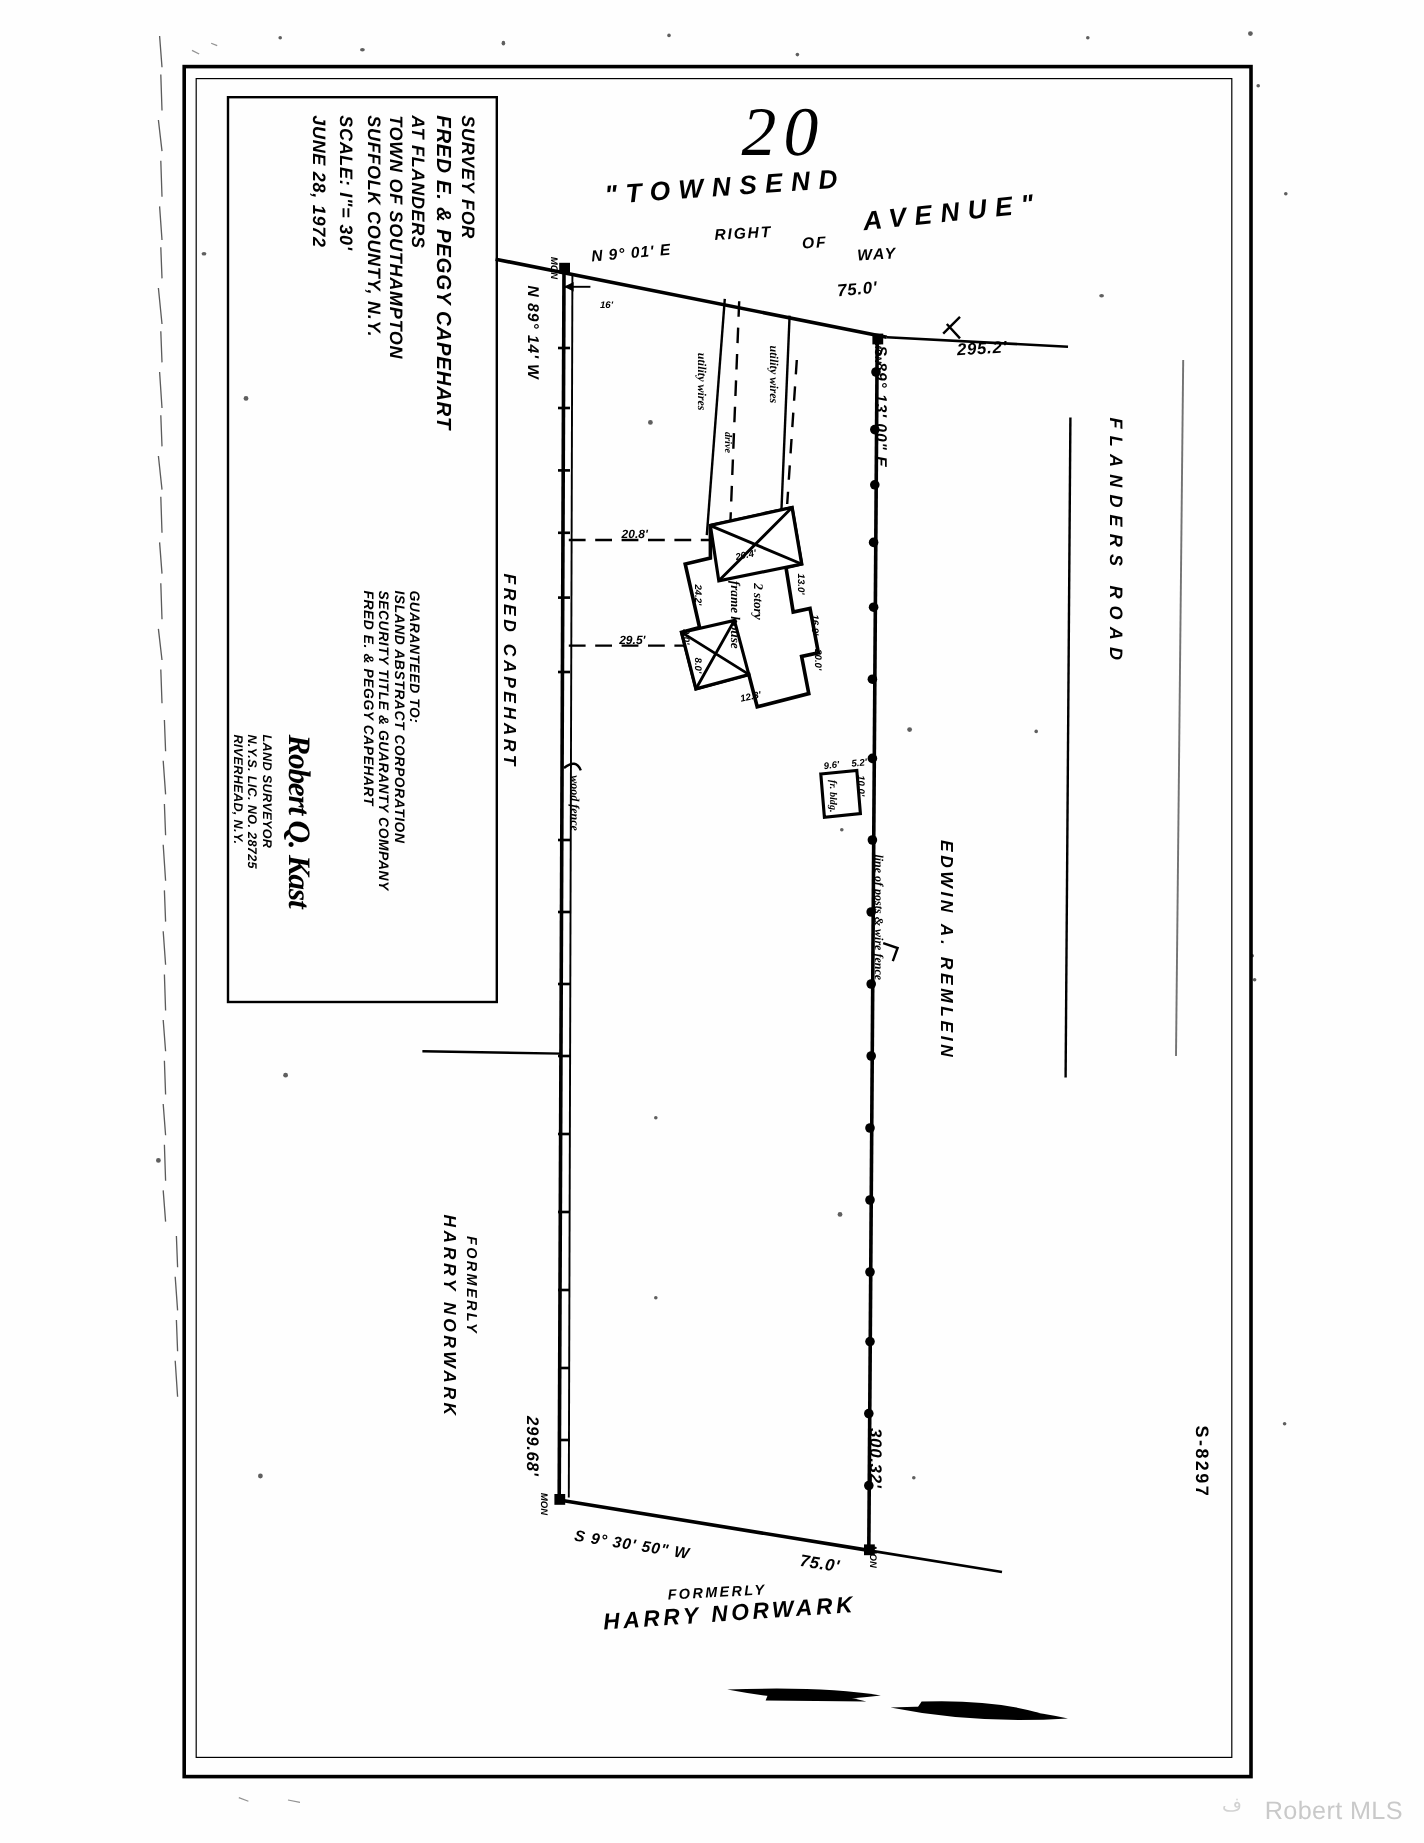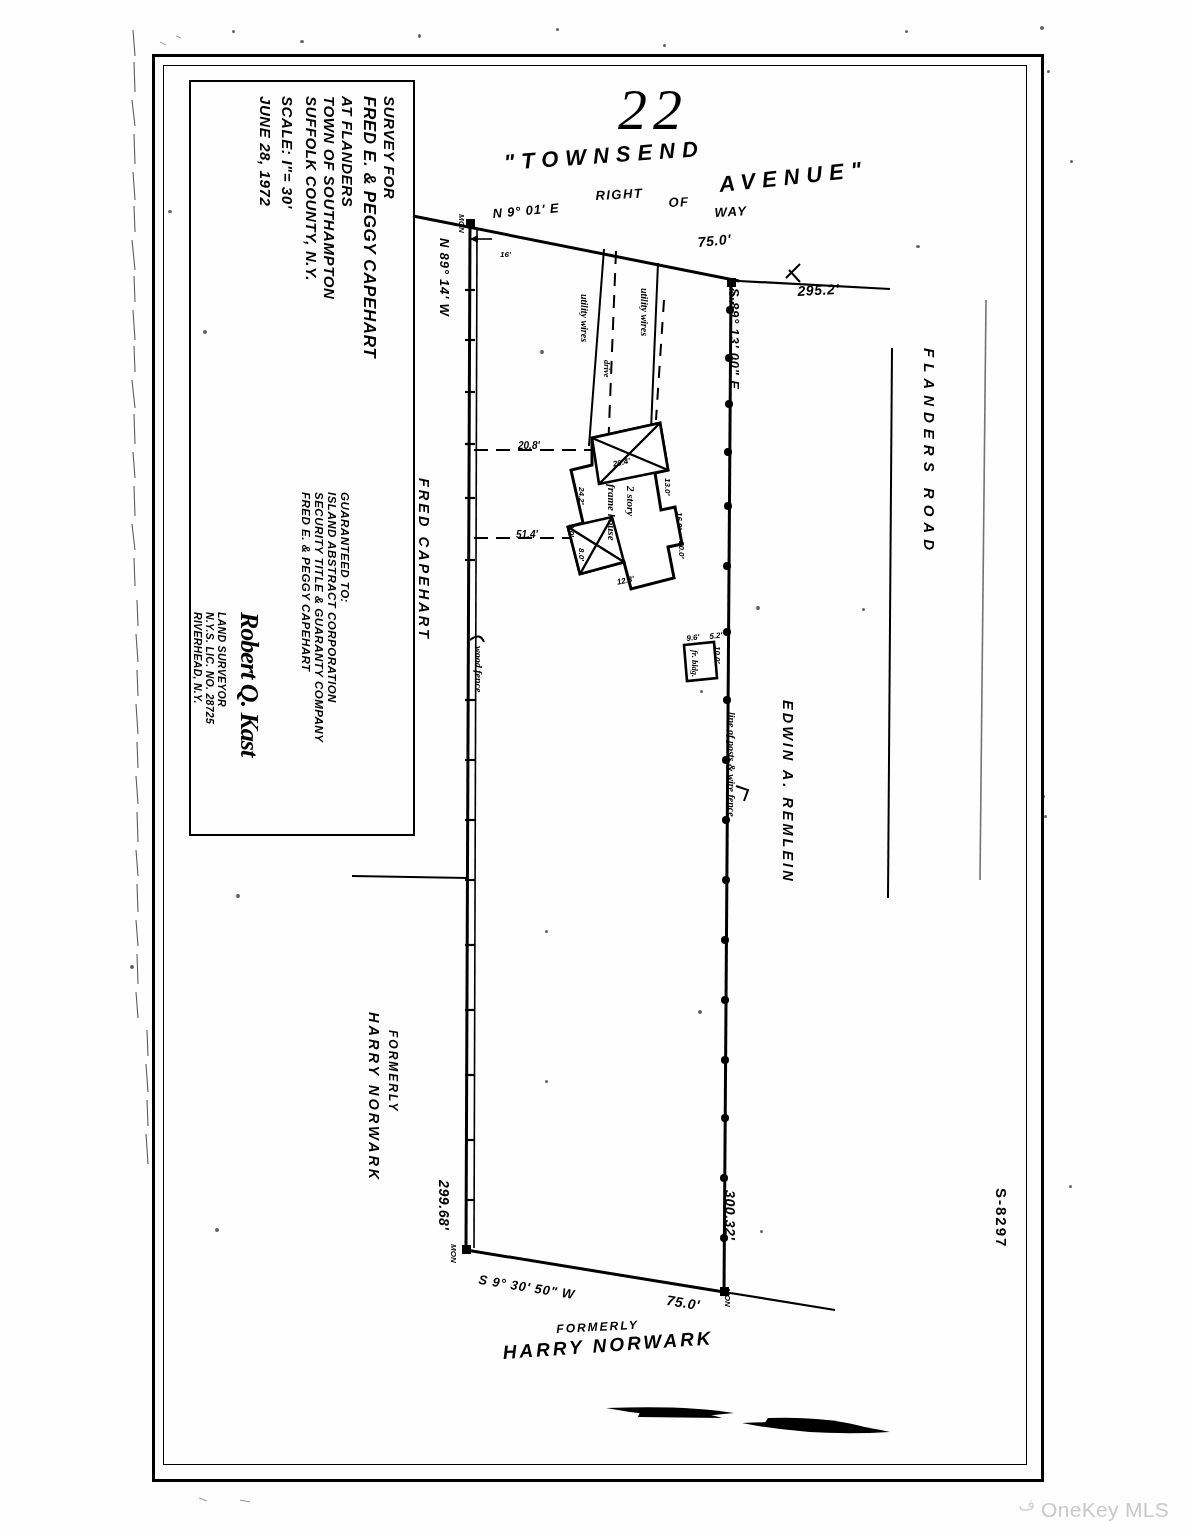--- a/index.html
+++ b/index.html
@@ -128,21 +128,21 @@
   <div class="vt rot90 gblk" style="left:351px;top:492px;">GUARANTEED TO:</div>
   <div class="vt rot90 gblk" style="left:338px;top:492px;">ISLAND ABSTRACT CORPORATION</div>
   <div class="vt rot90 gblk" style="left:325px;top:492px;">SECURITY TITLE &amp; GUARANTY COMPANY</div>
   <div class="vt rot90 gblk" style="left:312px;top:492px;">FRED E. &amp; PEGGY CAPEHART</div>
 
   <div class="vt rot90 signature" style="left:264px;top:612px;">Robert Q. Kast</div>
   <div class="vt rot90 sigblk" style="left:228px;top:612px;">LAND SURVEYOR</div>
   <div class="vt rot90 sigblk" style="left:216px;top:612px;">N.Y.S. LIC. NO. 28725</div>
   <div class="vt rot90 sigblk" style="left:204px;top:612px;">RIVERHEAD, N.Y.</div>
 
-  <div class="handnum" style="position:absolute;left:618px;top:76px;">22</div>
+  <div class="handnum" style="position:absolute;left:618px;top:76px;">20</div>
 
   <div class="streetname" style="position:absolute;left:503px;top:150px;transform:rotate(-4deg);transform-origin:0 0;">"TOWNSEND</div>
   <div class="streetname" style="position:absolute;left:718px;top:172px;transform:rotate(-6deg);transform-origin:0 0;">AVENUE"</div>
   <div class="rowlabel" style="position:absolute;left:595px;top:188px;transform:rotate(-3deg);transform-origin:0 0;">RIGHT</div>
   <div class="rowlabel" style="position:absolute;left:668px;top:195px;transform:rotate(-3deg);transform-origin:0 0;">OF</div>
   <div class="rowlabel" style="position:absolute;left:714px;top:205px;transform:rotate(-3deg);transform-origin:0 0;">WAY</div>
 
   <div class="vt rot90 owner" style="left:938px;top:348px;letter-spacing:6px;font-size:15px;">FLANDERS   ROAD</div>
 
   <div class="vt rot90 owner" style="left:796px;top:700px;">EDWIN  A.  REMLEIN</div>
@@ -277,32 +277,32 @@
   <div class="vt rot90 hand" style="left:590px;top:294px;">utility wires</div>
   <div class="vt rot90 hand" style="left:650px;top:288px;">utility wires</div>
   <div class="vt rot90 hand sm" style="left:612px;top:360px;">drive</div>
   <div class="vt rot90 hand" style="left:737px;top:712px;">line of posts &amp; wire fence</div>
   <div class="vt rot90 hand" style="left:484px;top:646px;">wood fence</div>
 
   <div class="vt rot90 hand" style="left:637px;top:486px;font-size:11px;">2  story</div>
   <div class="vt rot90 hand" style="left:618px;top:484px;font-size:11px;">frame  house</div>
 
   <div class="tiny" style="position:absolute;left:518px;top:440px;font-size:10px;">20.8'</div>
-  <div class="tiny" style="position:absolute;left:516px;top:529px;font-size:10px;">51.4'</div>
+  <div class="tiny" style="position:absolute;left:516px;top:529px;font-size:10px;">29.5'</div>
 
   <div class="tiny" style="position:absolute;left:612px;top:460px;transform:rotate(-12deg);transform-origin:0 0;">20.4'</div>
   <div class="vt rot90 tiny" style="left:672px;top:478px;">13.0'</div>
   <div class="vt rot90 tiny" style="left:586px;top:487px;">24.2'</div>
   <div class="vt rot90 tiny" style="left:684px;top:512px;">16.9'</div>
   <div class="vt rot90 tiny" style="left:686px;top:541px;">20.0'</div>
   <div class="tiny" style="position:absolute;left:616px;top:578px;transform:rotate(-12deg);transform-origin:0 0;">12.3'</div>
   <div class="vt rot90 tiny" style="left:576px;top:524px;">9.0'</div>
   <div class="vt rot90 tiny" style="left:586px;top:548px;">8.0'</div>
 
   <div class="tiny" style="position:absolute;left:686px;top:634px;transform:rotate(-6deg);transform-origin:0 0;">9.6'</div>
   <div class="tiny" style="position:absolute;left:709px;top:632px;transform:rotate(-6deg);transform-origin:0 0;">5.2'</div>
   <div class="vt rot90 tiny" style="left:722px;top:646px;">10.0'</div>
   <div class="vt rot90 hand sm" style="left:700px;top:650px;">fr. bldg.</div>
 
   <div class="wmglyph">ف</div>
-  <div class="wm">OneKey MLS</div>
+  <div class="wm">Robert MLS</div>
 
 </div>
 
 </body></html>

